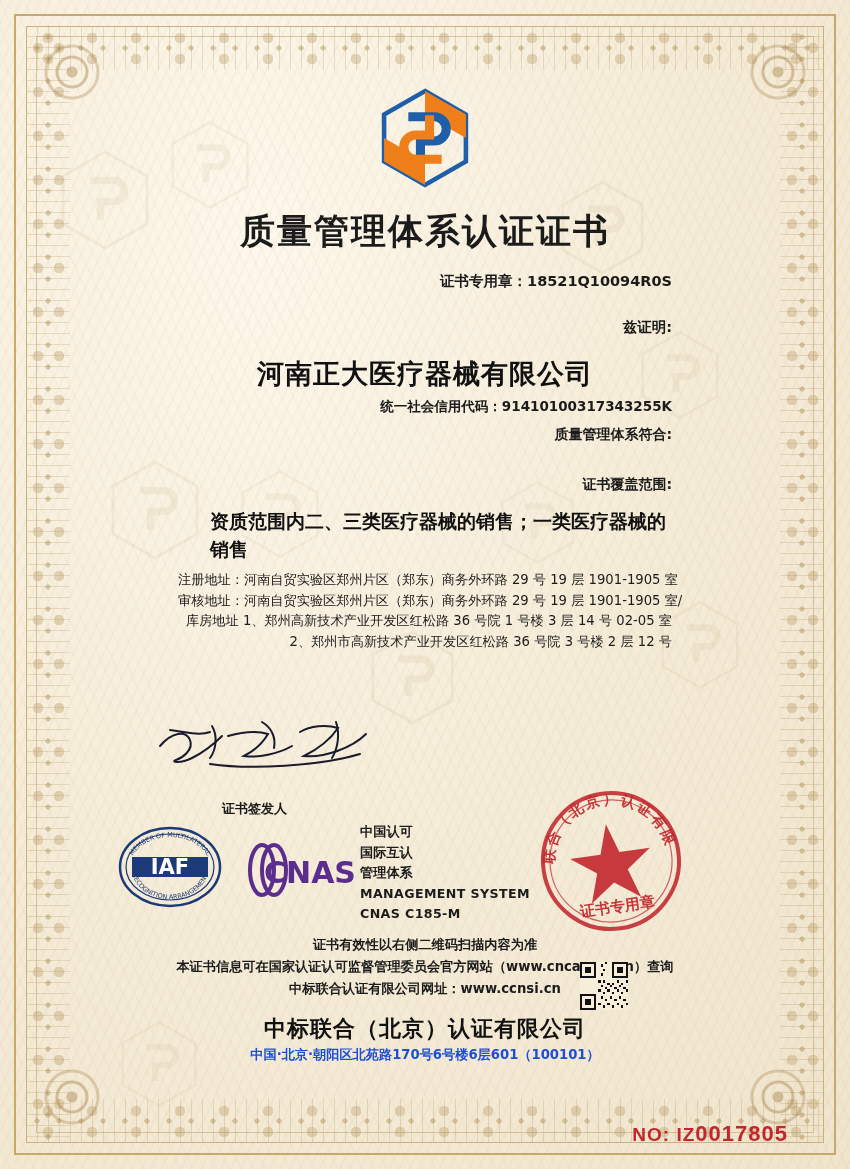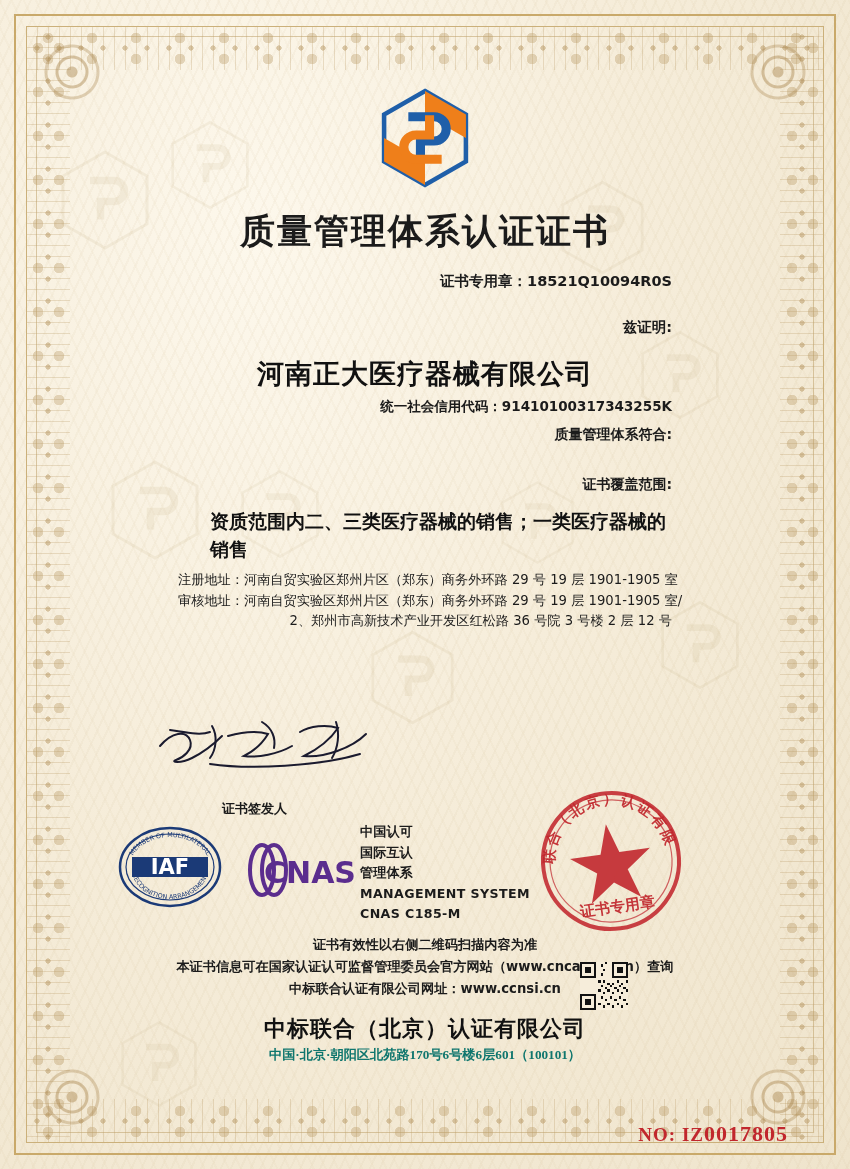--- a/index.html
+++ b/index.html
@@ -154,26 +154,26 @@
     font-size:13.2px;color:#1b1b1b;line-height:22px;font-weight:bold;
   }
   .footer .ln{display:block;}
   .qr{position:absolute;left:580px;top:962px;}
   .issuer{
     position:absolute;left:0;right:0;top:1014px;text-align:center;
     font-size:22px;font-weight:bold;color:#111;letter-spacing:1px;
   }
   .issuer-addr{
     position:absolute;left:0;right:0;top:1046px;text-align:center;
-    font-size:13.2px;color:#0f766e;font-weight:bold;font-family:Liberation Serif, serif;
+    font-size:13.2px;color:#1d4ed8;font-weight:bold;
   }
   .serial{
     position:absolute;right:62px;bottom:22px;
     font-size:22px;font-weight:bold;color:#c1272d;letter-spacing:1px;
-    font-family:Liberation Serif, serif;
+    font-family:Liberation Sans, sans-serif;
   }
   .serial .pre{font-size:19px;}
 </style>
 </head>
 <body>
 
 <div class="paper">
   <div class="guilloche"></div>
 
   <div class="wm" style="left:60px;top:150px;">
@@ -276,20 +276,21 @@
   </div>
 
   <div class="std-label">质量管理体系符合:</div>
 
   <div class="scope-label">证书覆盖范围:</div>
   <div class="scope-value">资质范围内二、三类医疗器械的销售；一类医疗器械的销售</div>
 
   <div class="addr">
     <div>注册地址：河南自贸实验区郑州片区（郑东）商务外环路 29 号 19 层 1901-1905 室</div>
     <div>审核地址：河南自贸实验区郑州片区（郑东）商务外环路 29 号 19 层 1901-1905 室/</div>
+    <div>库房地址 1、郑州高新技术产业开发区红松路 36 号院 1 号楼 3 层 14 号 02-05 室</div>
     <div>2、郑州市高新技术产业开发区红松路 36 号院 3 号楼 2 层 12 号</div>
   </div>
 
 
   <div class="signature">
     <svg width="250" height="60" viewBox="0 0 250 60">
       <g fill="none" stroke="#1a1a2e" stroke-width="2" stroke-linecap="round">
         <path d="M10 30c12-14 26-16 30-6s-8 18-14 20 4 4 16-2 24-16 30-22"></path>
         <path d="M20 14c14 2 30 6 40 2"></path>
         <path d="M62 10c6 10 4 24-2 32"></path>

